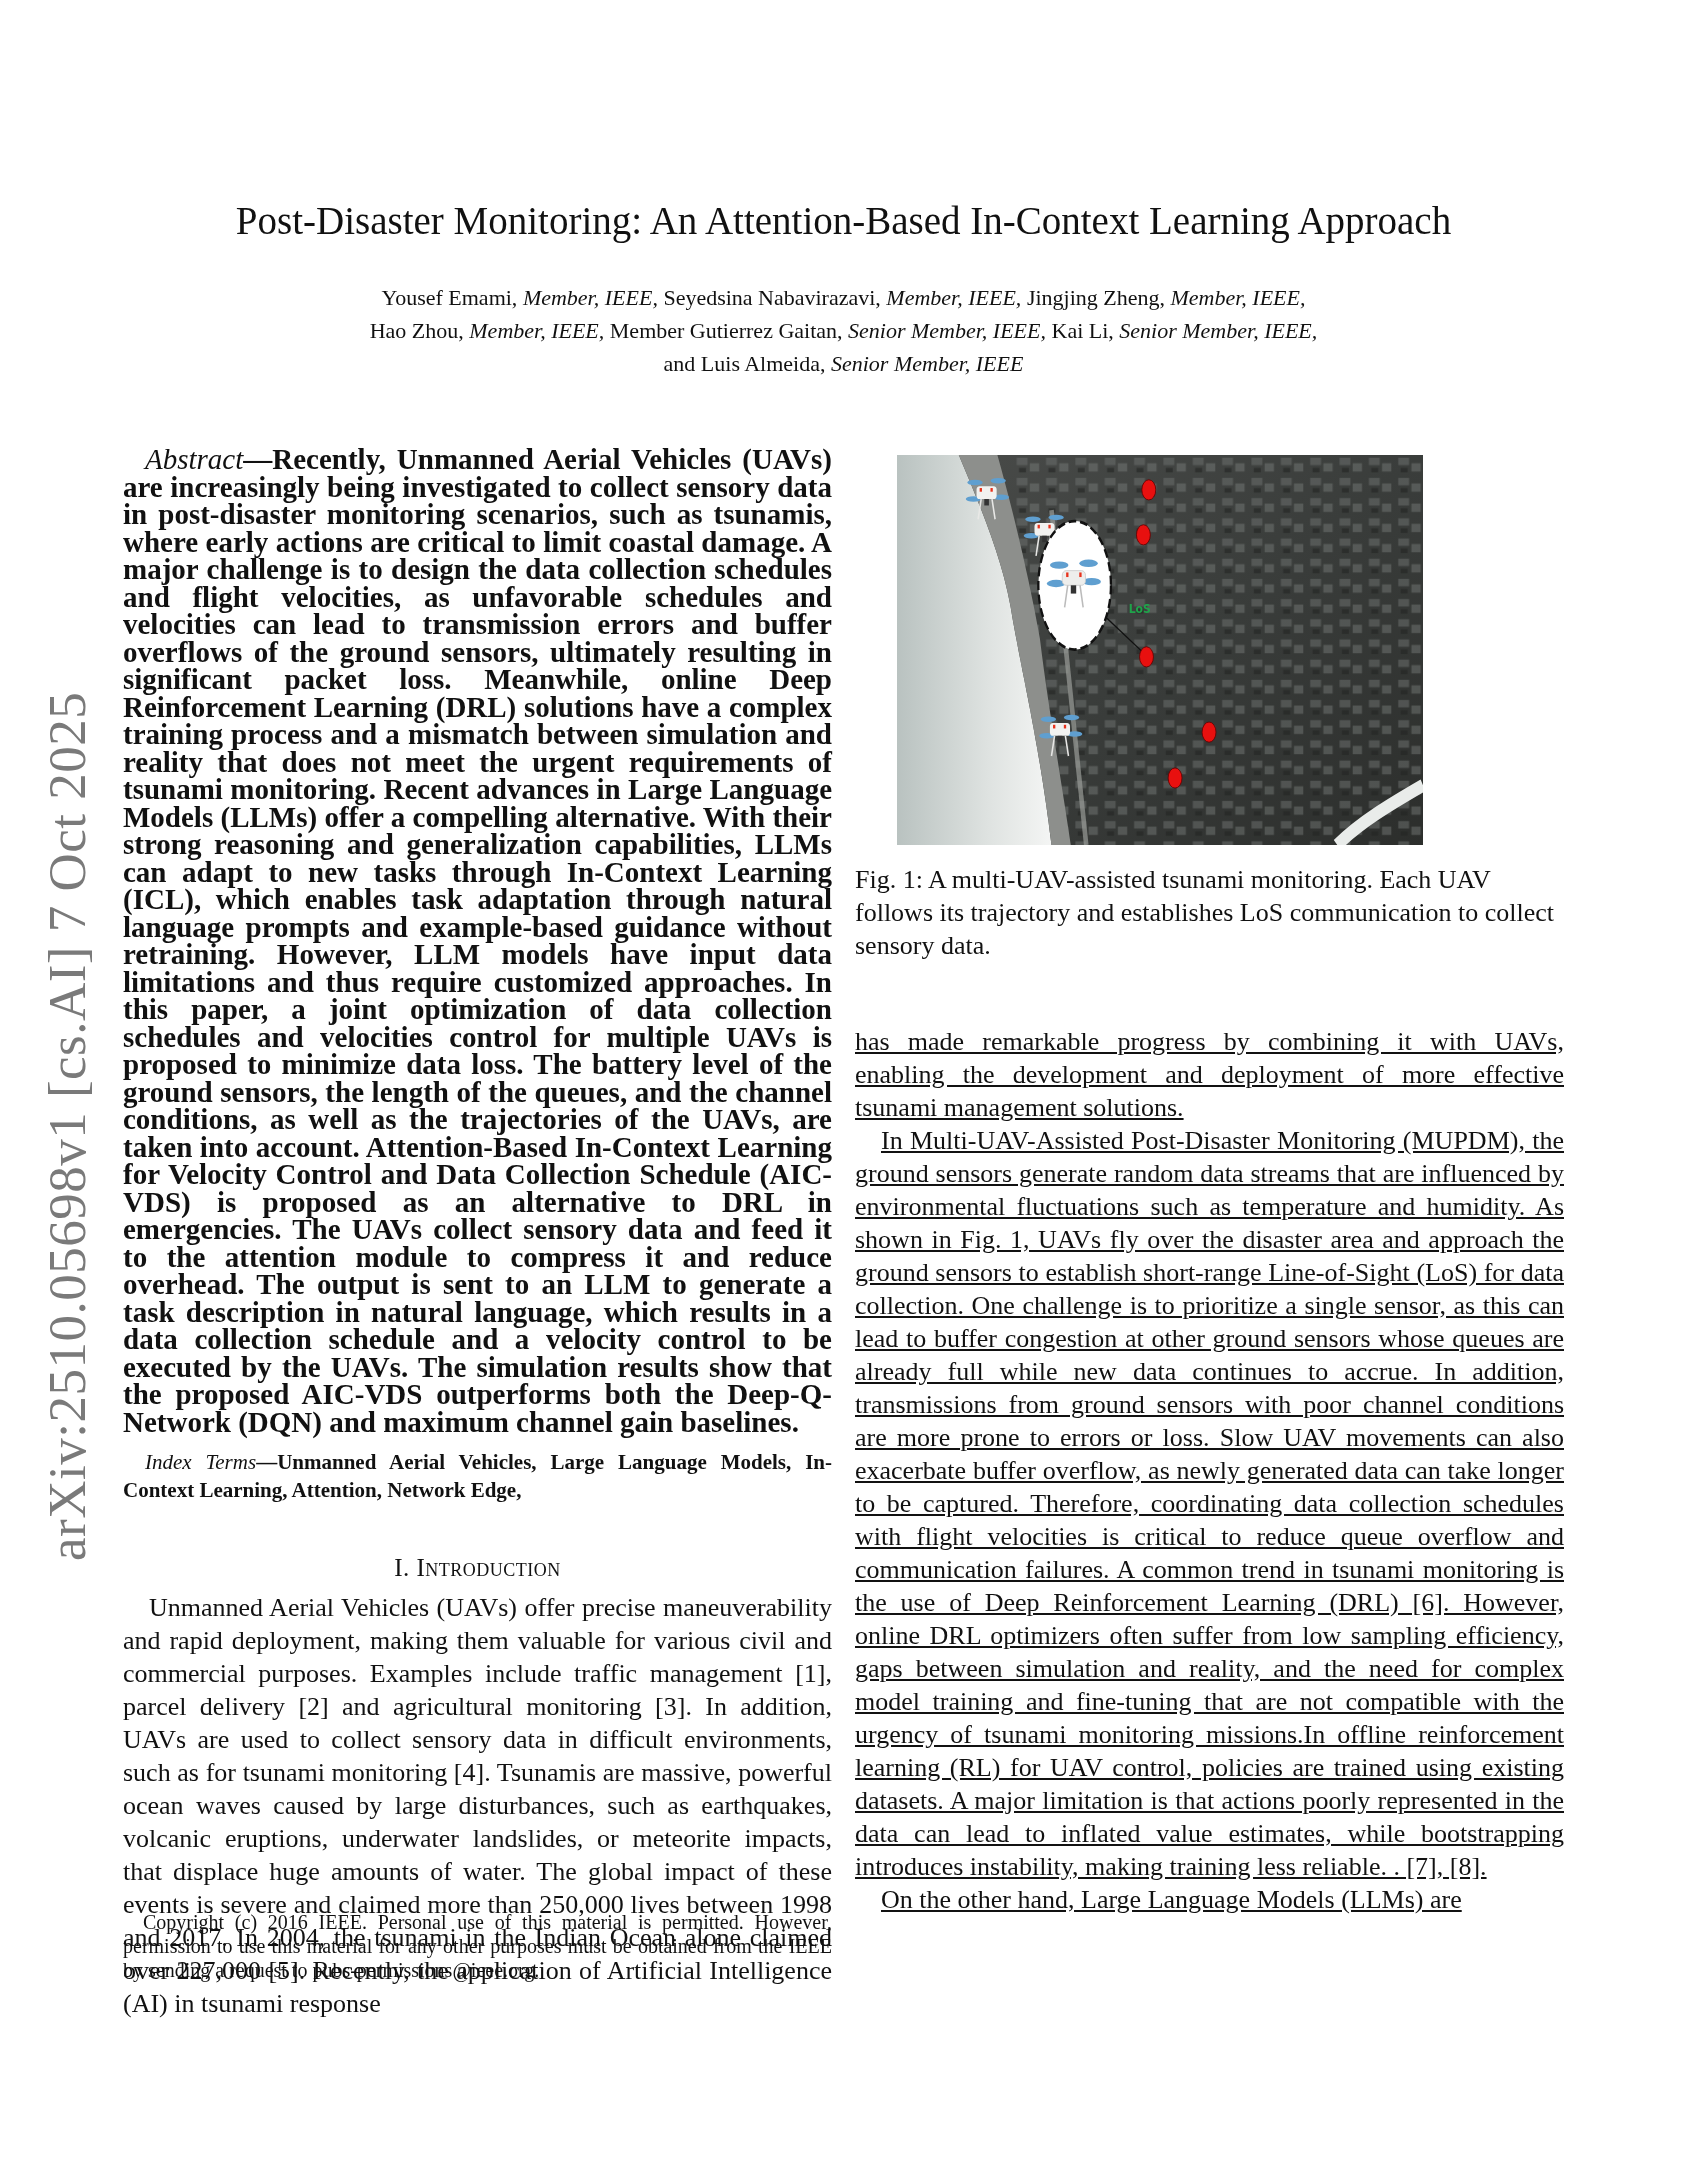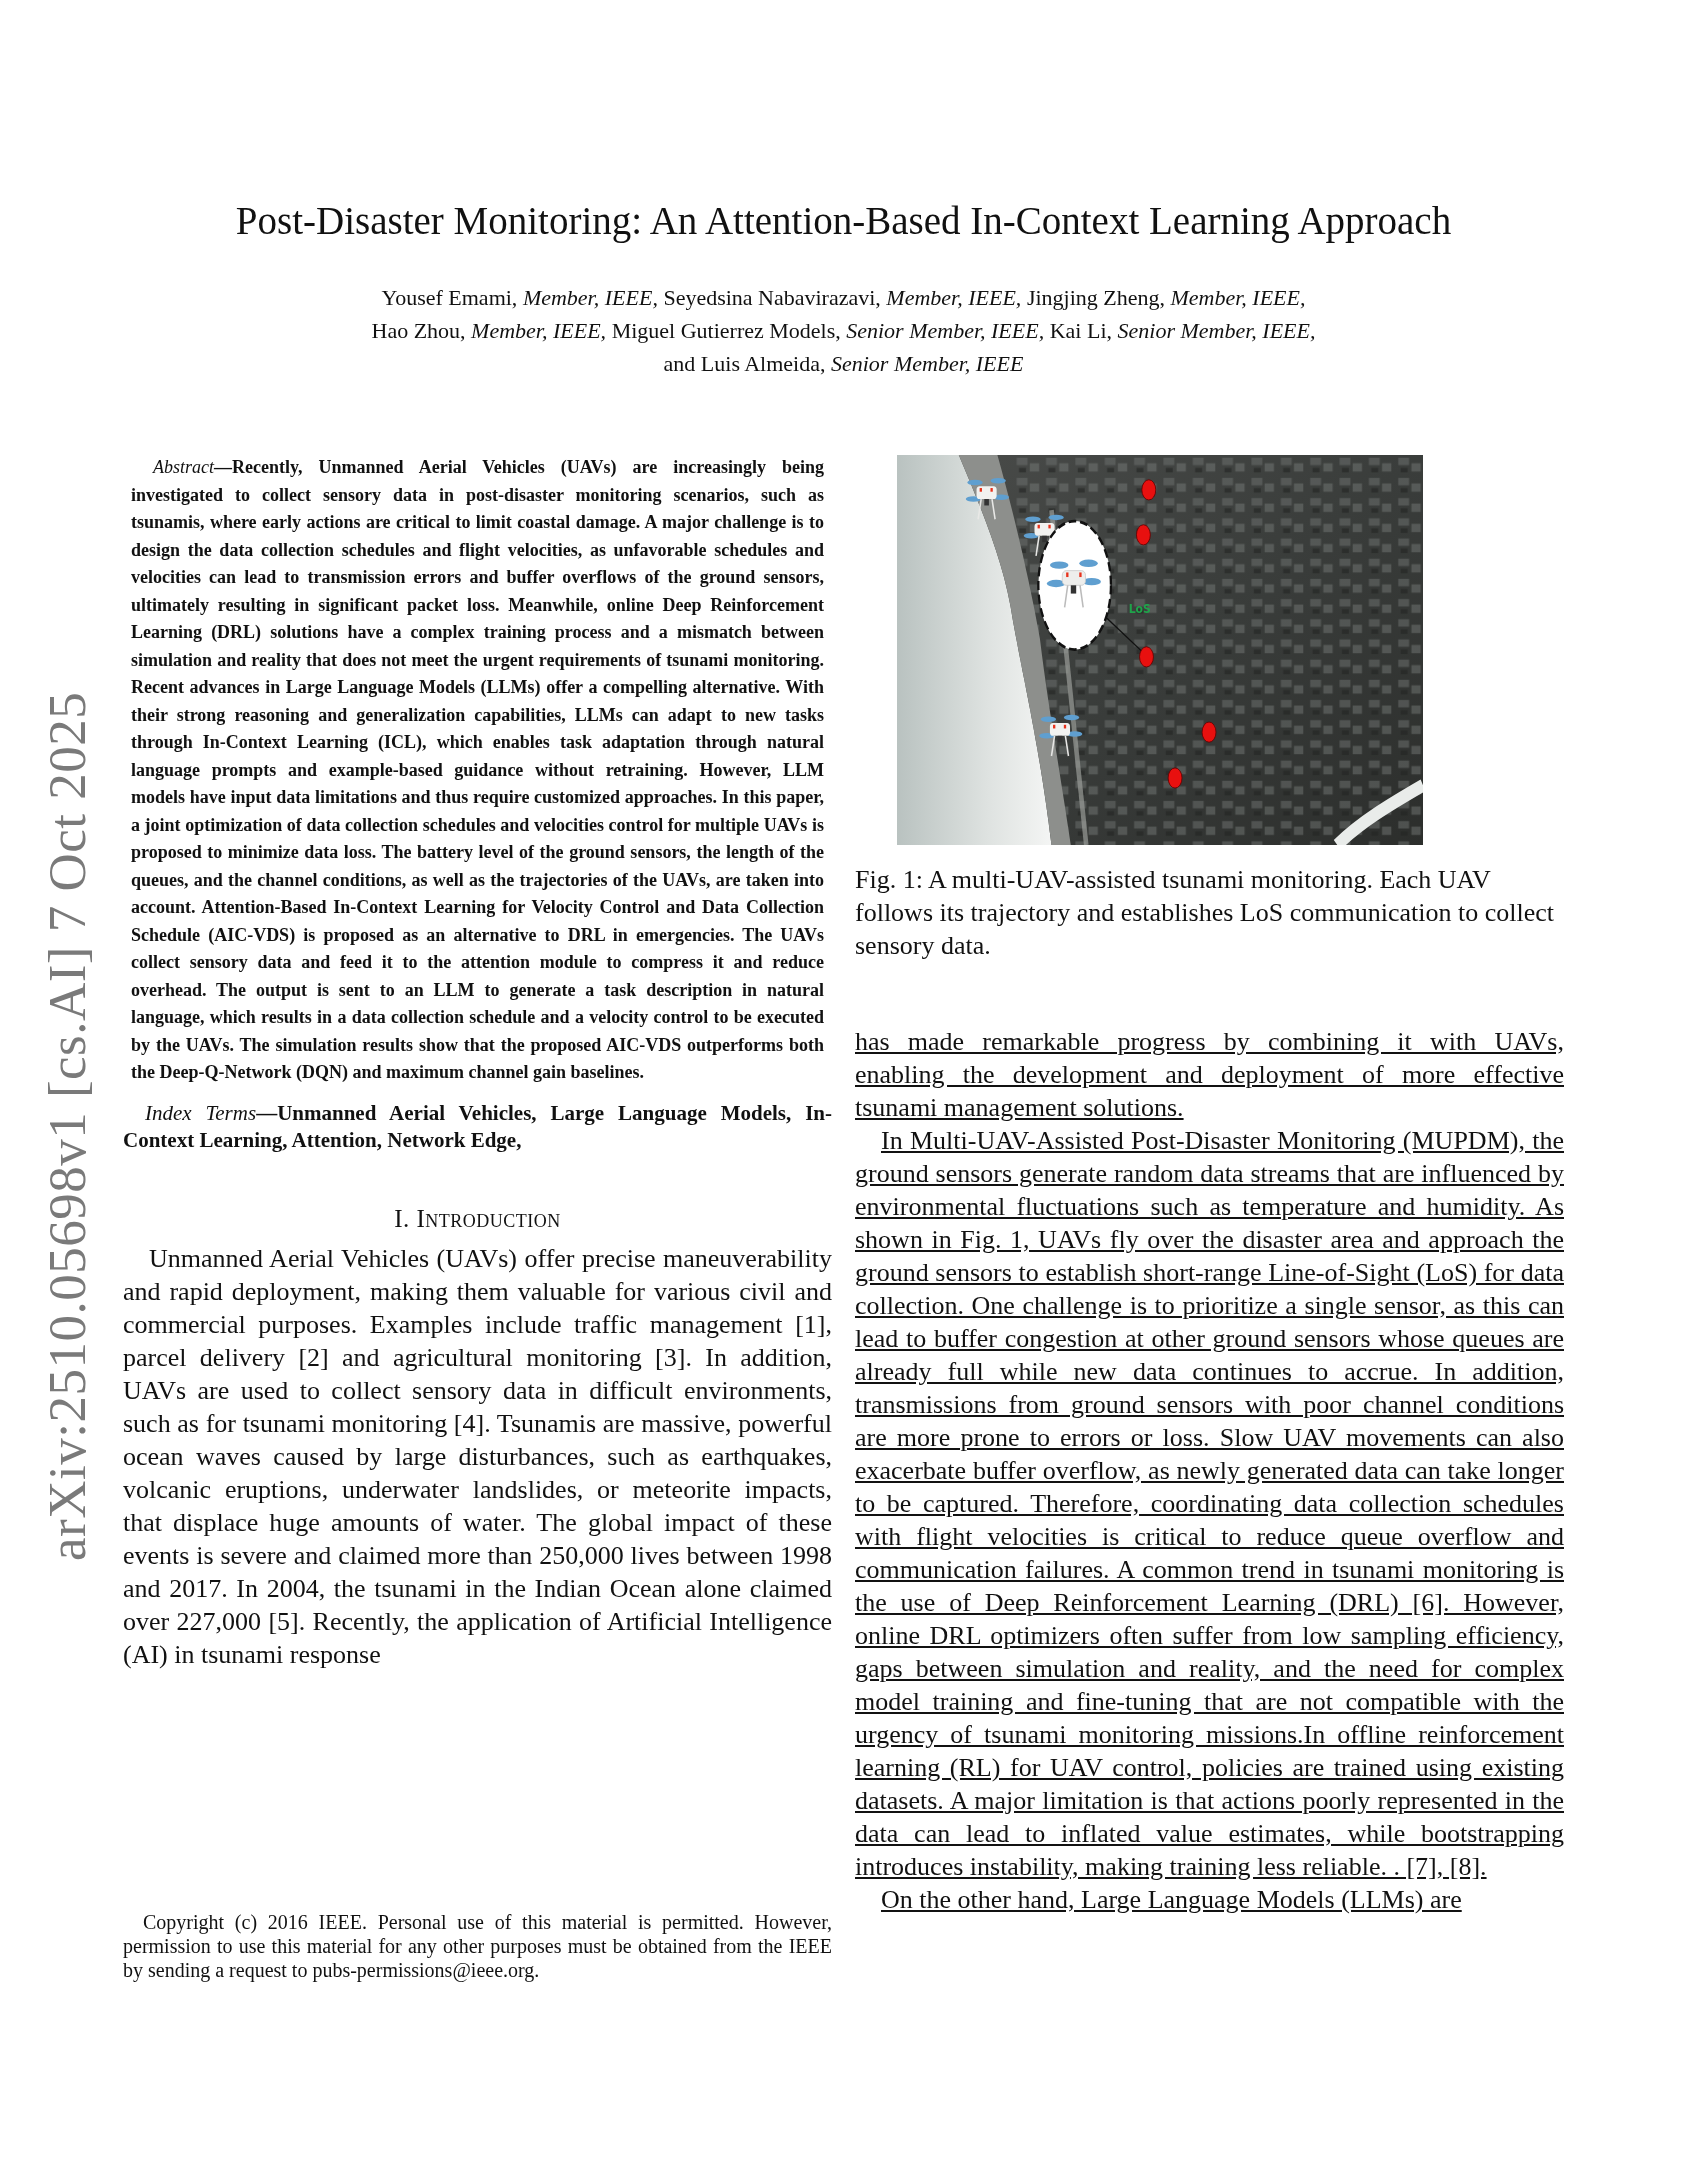--- a/index.html
+++ b/index.html
@@ -17,22 +17,22 @@
     text-align: center; font-size: 39px; line-height: 42px; margin: 0; font-weight: normal;
   }
   .authors {
     position: absolute; left: 138px; top: 281px; width: 1411px;
     text-align: center; font-size: 22px; line-height: 33px;
   }
   .authors .line { display: block; }
   .authors i { font-style: italic; }
   .col-left { position: absolute; left: 123px; top: 446px; width: 709px; }
   .abstract {
-    font-size: 18px; line-height: 27.5px; font-weight: bold; text-align: justify;
-    text-indent: 22px; margin: 8px;
+    font-size: 29px; line-height: 27.5px; font-weight: bold; text-align: justify;
+    text-indent: 22px; margin: 0;
   }
   .abstract .lead { font-style: italic; font-weight: normal; }
   .indexterms {
     font-size: 21px; line-height: 27.5px; font-weight: bold; text-align: justify;
     text-indent: 22px; margin: 13px 0 0 0;
   }
   .indexterms .lead { font-style: italic; font-weight: normal; }
   .section-heading {
     text-align: center; font-size: 25px; margin: 50px 0 9.2px 0; font-weight: normal;
     font-variant: small-caps; letter-spacing: 0.5px;
@@ -72,21 +72,21 @@
     <span>Yousef Emami,</span>
     <i>Member, IEEE,</i>
     <span>Seyedsina Nabavirazavi,</span>
     <i>Member, IEEE,</i>
     <span>Jingjing Zheng,</span>
     <i>Member, IEEE,</i>
   </span>
   <span class="line">
     <span>Hao Zhou,</span>
     <i>Member, IEEE,</i>
-    <span>Miguel Gutierrez Models,</span>
+    <span>Member Gutierrez Gaitan,</span>
     <i>Senior Member, IEEE,</i>
     <span>Kai Li,</span>
     <i>Senior Member, IEEE,</i>
   </span>
   <span class="line">
     <span>and Luis Almeida,</span>
     <i>Senior Member, IEEE</i>
   </span>
 </div>
 

